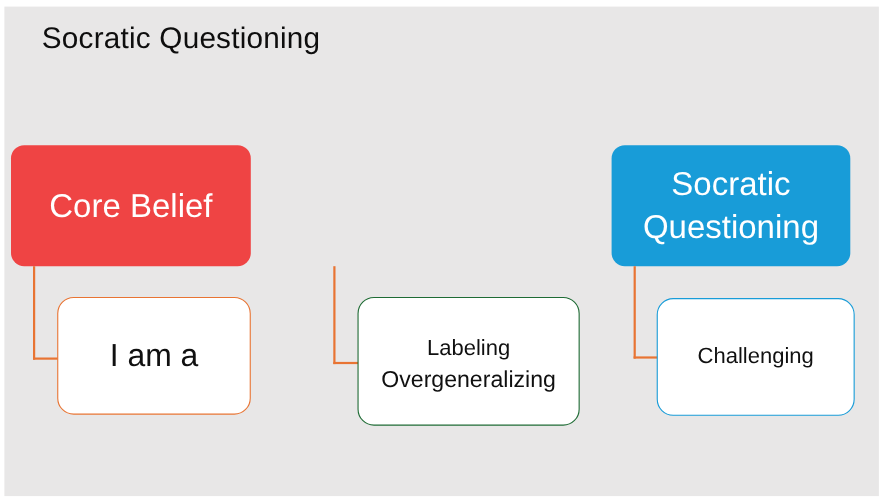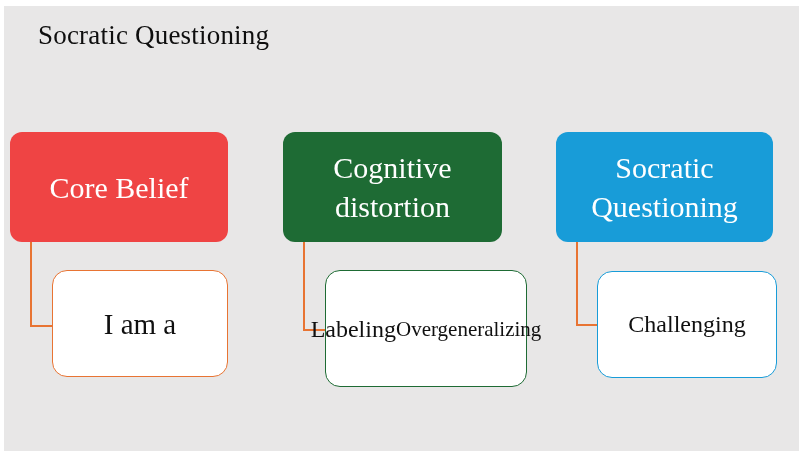--- a/index.html
+++ b/index.html
@@ -6,21 +6,20 @@
   body {
     width: 800px; height: 452px;
     background: #ffffff;
     font-family: "Liberation Sans", sans-serif;
     overflow: hidden;
   }
   .page {
     position: relative;
     width: 800px; height: 452px;
     background: #ffffff;
-    font-family: Liberation Serif, serif;
   }
   .slide-bg {
     position: absolute;
     left: 4px; top: 6px; right: 1px; bottom: 1px;
     background: #E8E7E7;
   }
   .title {
     position: absolute;
     left: 38px; top: 20px;
     margin: 0;
@@ -56,63 +55,61 @@
   }
   .connector-0 { left: 30px;  top: 242px; width: 22px; height: 83px; }
   .connector-1 { left: 303px; top: 242px; width: 22px; height: 87px; }
   .connector-2 { left: 576px; top: 242px; width: 21px; height: 82px; }
 
   .child-box {
     position: absolute;
     background: #ffffff;
     border-radius: 15px;
     display: flex;
+    flex-direction: column;
     align-items: center;
     justify-content: center;
     text-align: center;
     color: #101010;
     box-sizing: border-box;
   }
   .child-0 {
     left: 52px; top: 270px; width: 176px; height: 107px;
     border: 1.5px solid #E87433;
     font-size: 29px; line-height: 46px;
   }
   .child-1 {
     left: 325px; top: 270px; width: 202px; height: 117px;
     border: 1.5px solid #1E6B34;
   }
-  .child-1 .line-primary   { font-size: 24px; line-height: 34px; display: block; }
+  .child-1 .line-primary   { font-size: 20px; line-height: 34px; display: block; }
   .child-1 .line-secondary { font-size: 21px; line-height: 24px; display: block; margin-top: 0; }
   .child-2 {
     left: 597px; top: 271px; width: 180px; height: 107px;
     border: 1.5px solid #189CD8;
-    font-size: 24px; line-height: 27px;
+    font-size: 20px; line-height: 27px;
   }
   .child-line { display: block; }
 </style>
 </head>
 <body>
 
 <div class="page">
   <div class="slide-bg"></div>
 
   <h1 class="title">Socratic Questioning</h1>
 
   <div class="parent-box parent-orange">
     <span class="parent-label">Core Belief</span>
   </div>
   <div class="connector connector-0"></div>
   <div class="child-box child-0">
     <span class="child-line">I am a</span>
   </div>
 
-  <div class="parent-box parent-green">
-    <span class="parent-label">Cognitive distortion</span>
-  </div>
   <div class="connector connector-1"></div>
   <div class="child-box child-1">
     <span class="line-primary">Labeling</span>
     <span class="line-secondary">Overgeneralizing</span>
   </div>
 
   <div class="parent-box parent-blue">
     <span class="parent-label">Socratic Questioning</span>
   </div>
   <div class="connector connector-2"></div>

